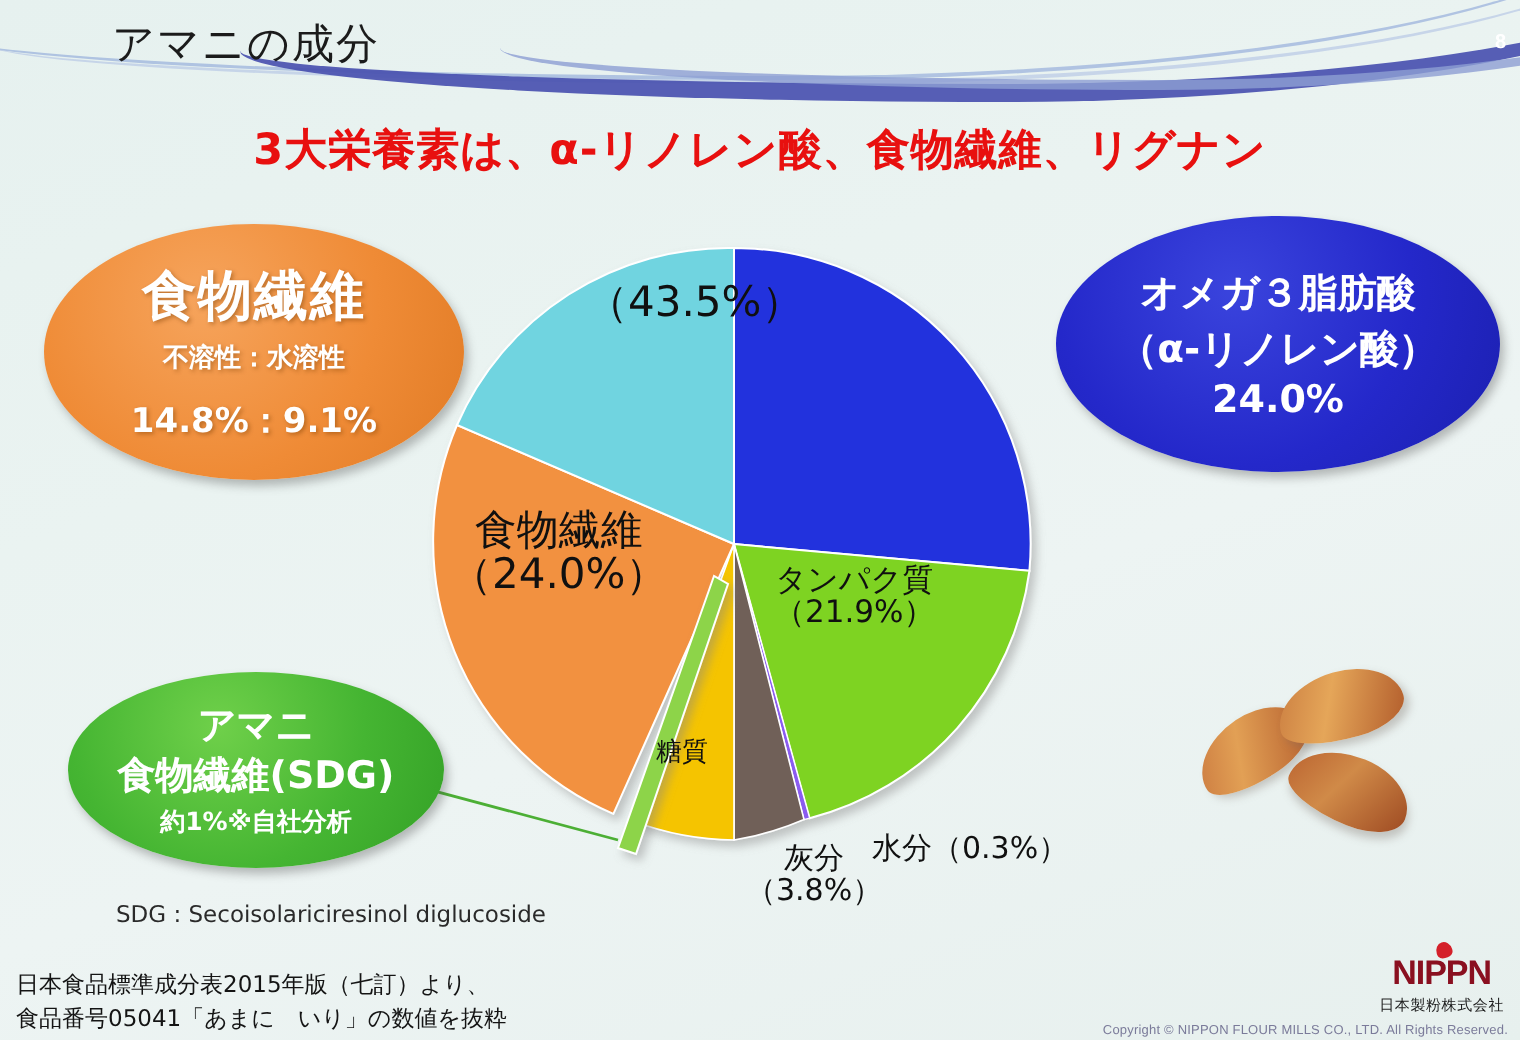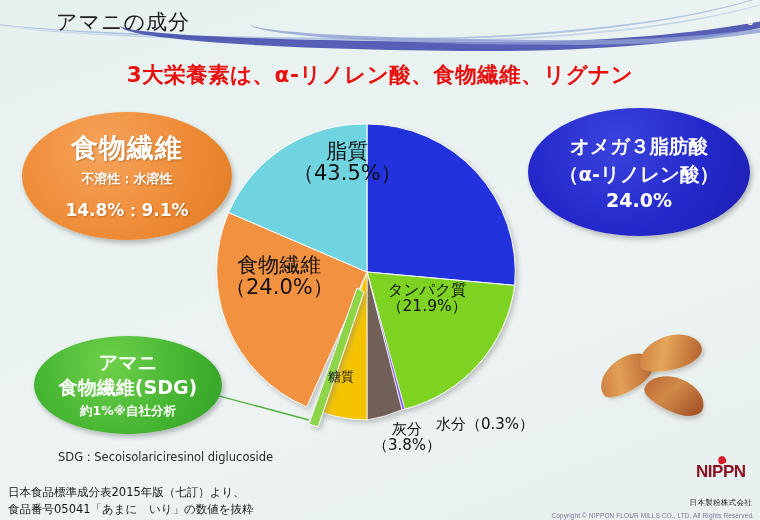--- a/index.html
+++ b/index.html
@@ -72,21 +72,21 @@
   .sdg-note{position:absolute;left:58px;top:450px;font-size:11.5px;color:#2a2a2a;
             font-family:"DejaVu Sans",sans-serif;white-space:nowrap;}
   .source-note{position:absolute;left:8px;top:484px;font-size:11.5px;color:#141414;
                line-height:1.45;font-family:"DejaVu Sans",sans-serif;white-space:nowrap;}
   
   .logo-box{position:absolute;right:8px;bottom:12px;text-align:center;}
   .logo-mark{font-size:17px;font-weight:bold;color:#8a1020;letter-spacing:-.5px;
              font-family:"Liberation Sans",sans-serif;position:relative;display:inline-block;}
   .logo-dot{position:absolute;left:50%;top:-6px;width:8px;height:8px;margin-left:-3px;
             background:#d4202a;border-radius:60% 60% 50% 50%/70% 70% 40% 40%;transform:rotate(-18deg);}
-  .logo-sub{font-size:7.5px;color:#1c1c1c;letter-spacing:.3px;margin-top:16px;
+  .logo-sub{font-size:7.5px;color:#1c1c1c;letter-spacing:.3px;margin-top:1px;
             font-family:"DejaVu Sans",sans-serif;}
   .copyright{position:absolute;right:6px;bottom:1px;font-size:6.5px;color:#7b7b9a;
              letter-spacing:.1px;white-space:nowrap;font-family:"Liberation Sans",sans-serif;}
   
   .seeds{position:absolute;left:586px;top:330px;width:150px;height:110px;}
   .seed{position:absolute;border-radius:52% 48% 42% 58%/64% 60% 40% 36%;
         box-shadow:2px 3px 4px rgba(120,110,100,.35);}
   .seed1{left:10px;top:28px;width:60px;height:33px;transform:rotate(-34deg);
          background:linear-gradient(115deg,#c9773e 0%,#e2a055 40%,#b35c2c 100%);}
   .seed2{left:52px;top:6px;width:64px;height:34px;transform:rotate(-16deg);
@@ -135,21 +135,20 @@
       </g>
 
       <g filter="url(#pieShadow)">
         <path d="M160,184 L112,320 L121,323 L167,188 Z" fill="#8dd44a" stroke="#ffffff" stroke-width="1"></path>
       </g>
 
       <line x1="112" y1="316" x2="-8" y2="284" stroke="#4caf35" stroke-width="1.4"></line>
     </svg>
 
     <div class="pie-label lbl-fat">
-      <div>脂質</div>
       <div>（43.5%）</div>
     </div>
     <div class="pie-label lbl-fiber">
       <div>食物繊維</div>
       <div>（24.0%）</div>
     </div>
     <div class="pie-label lbl-protein">
       <div>タンパク質</div>
       <div>（21.9%）</div>
     </div>

